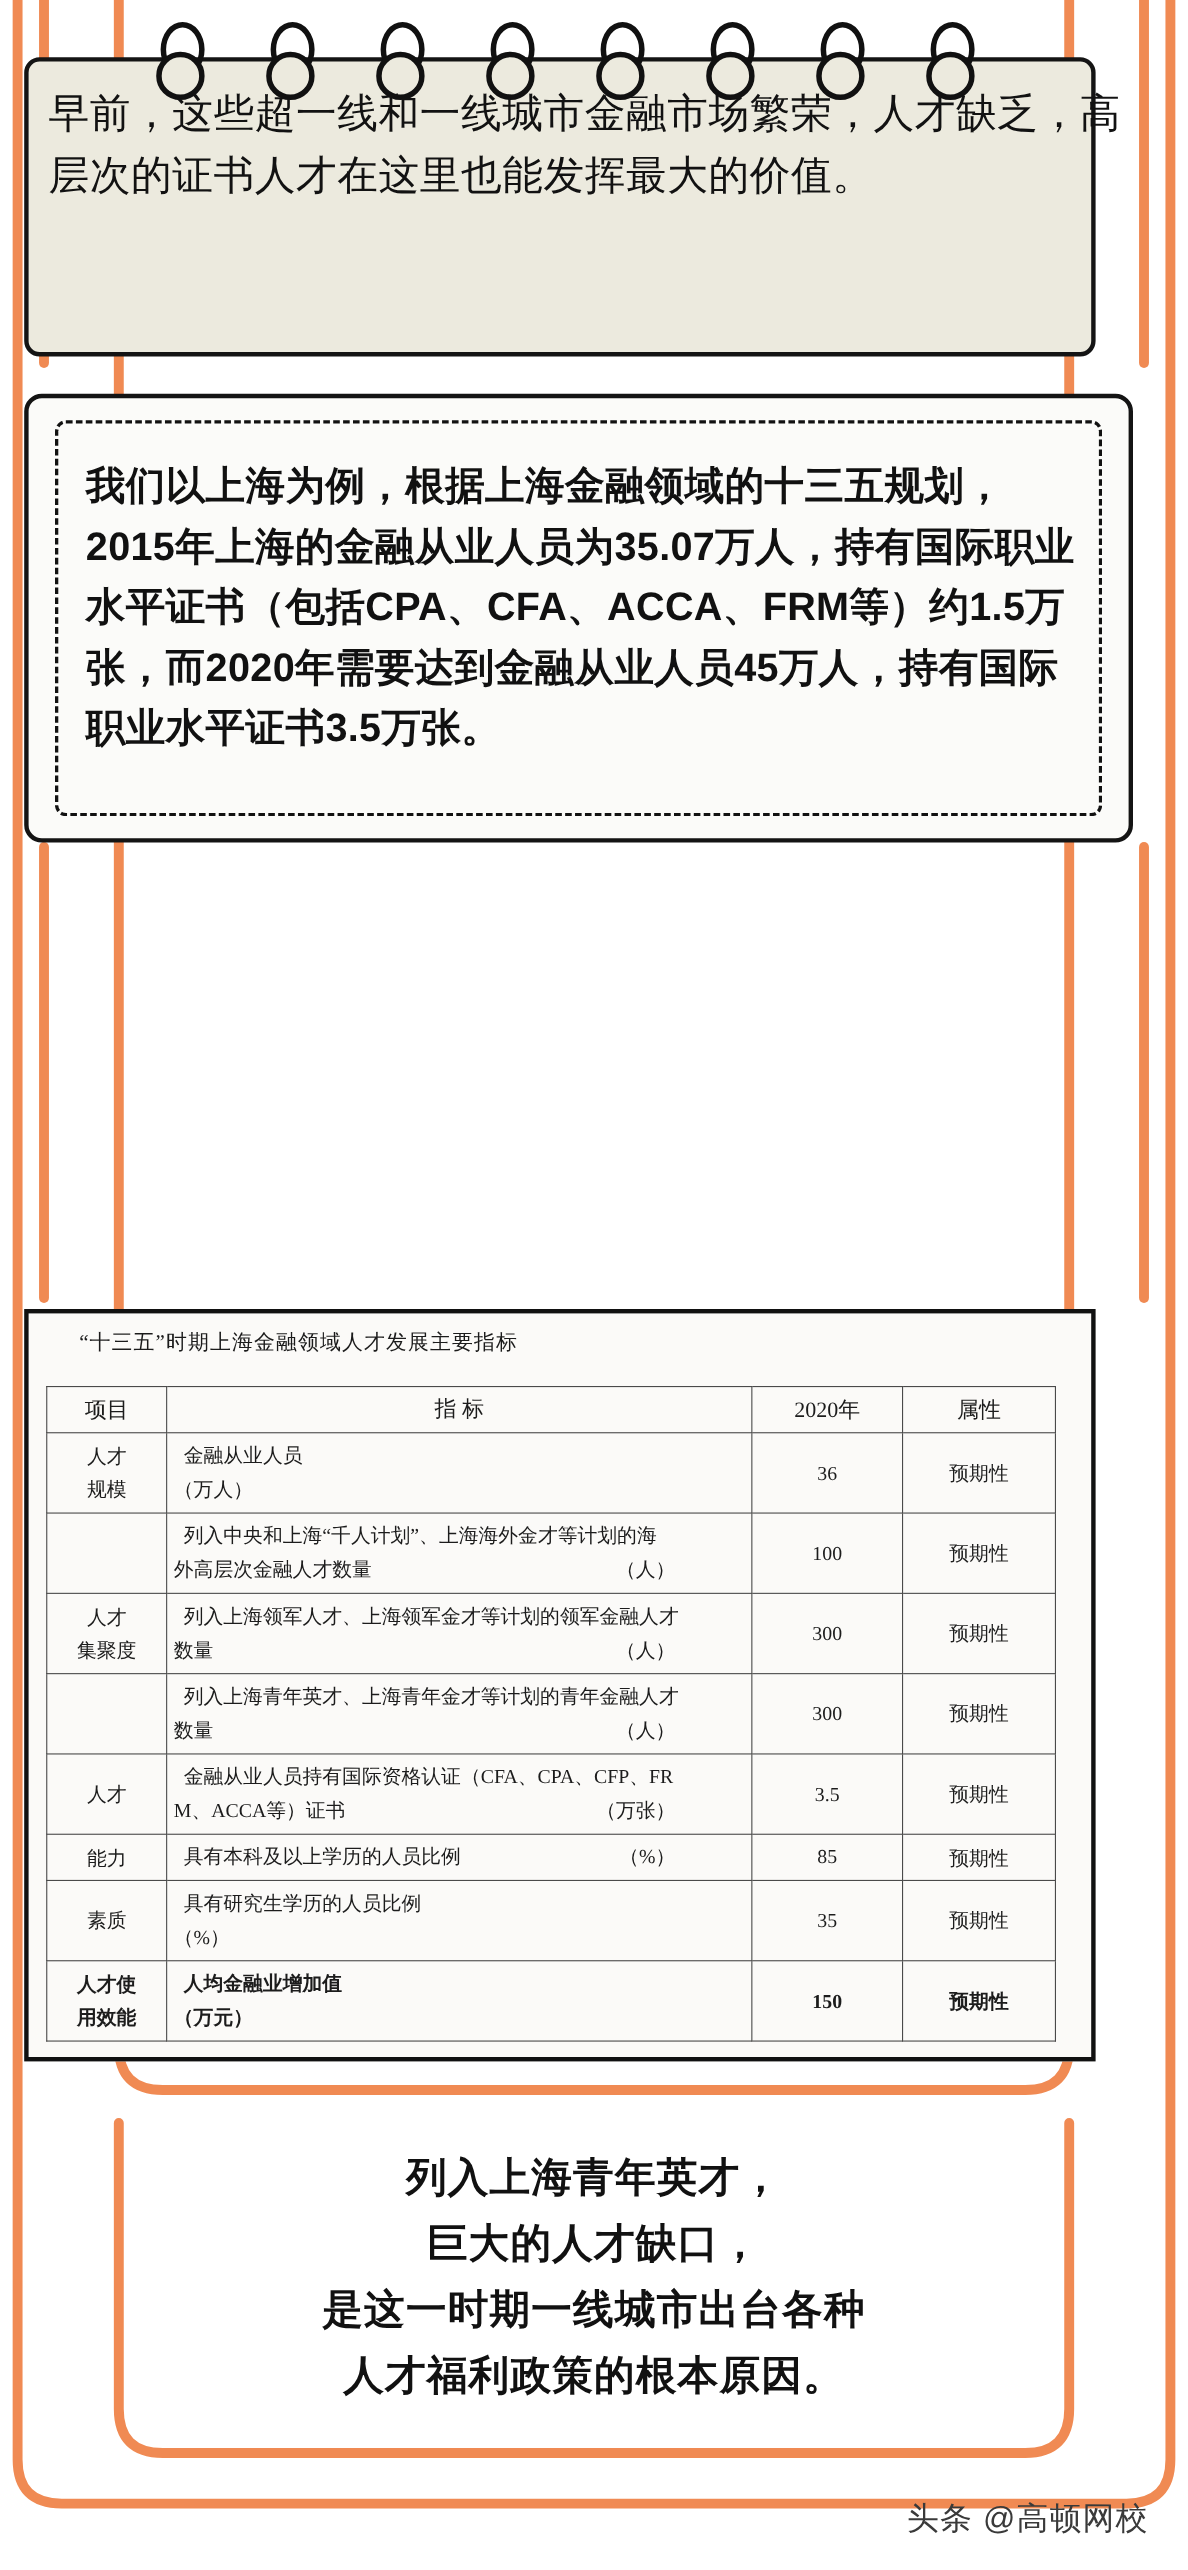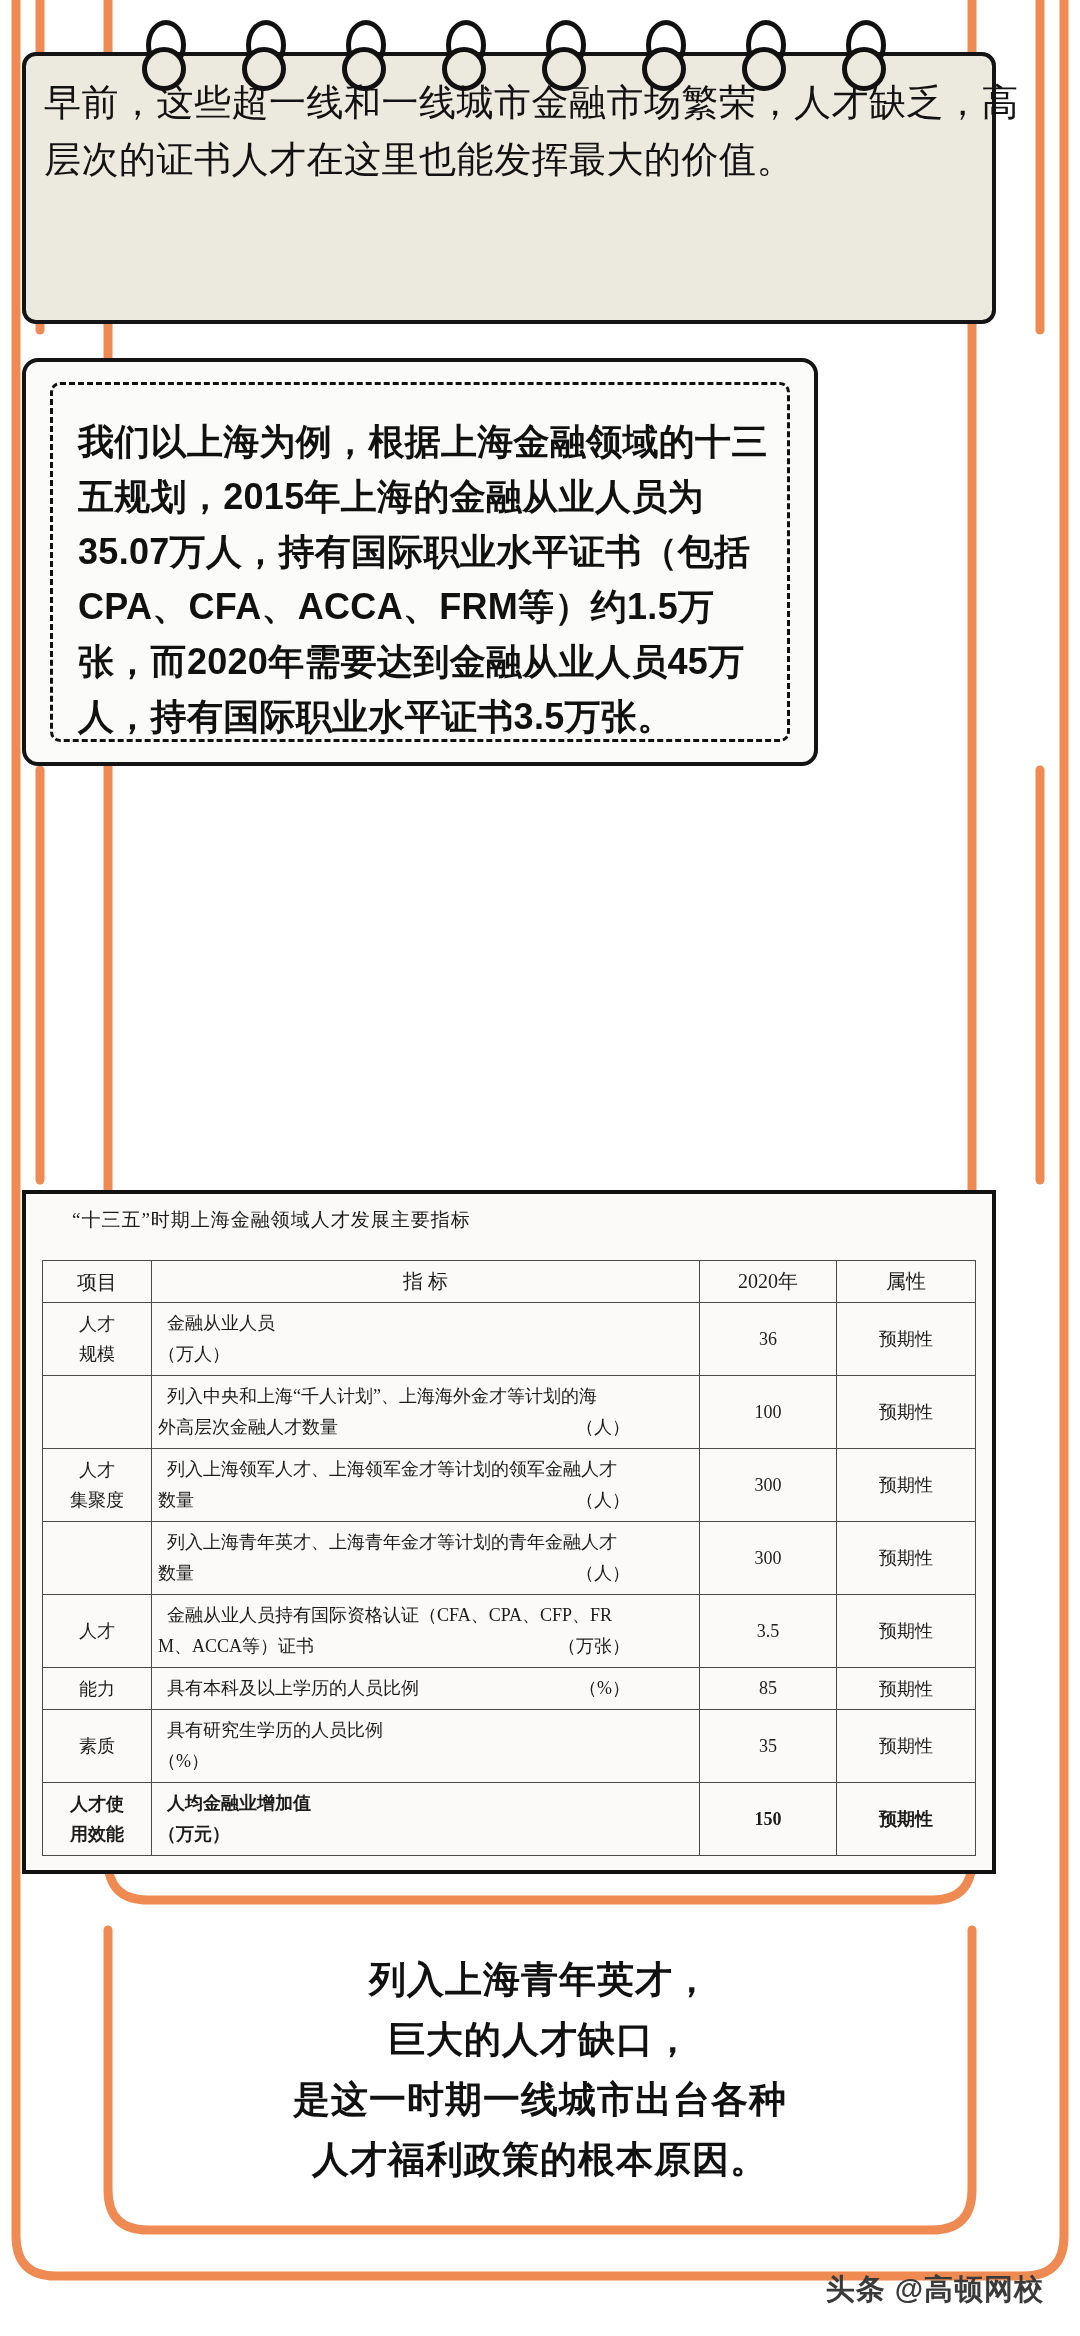--- a/index.html
+++ b/index.html
@@ -38,21 +38,21 @@
   }
 
   .notepad-text{
     position:absolute;left:44px;right:34px;top:74px;
     font-size:37px;line-height:57px;color:#121212;font-weight:400;
     letter-spacing:0.5px;
   }
 
   
   .dashcard{
-    position:absolute;left:22px;top:358px;width:796px;height:408px;
+    position:absolute;left:22px;top:358px;width:1008px;height:408px;
     background:#fbfbf9;
     border:4px solid #141414;
     border-radius:16px;
     box-sizing:border-box;
   }
   .dashcard .inner{
     position:absolute;left:24px;top:20px;right:24px;bottom:20px;
     border:3px dashed #111;
     border-radius:10px;
     box-sizing:border-box;
@@ -62,21 +62,21 @@
     font-size:36px;line-height:55px;color:#111;font-weight:700;
     letter-spacing:0.3px;
   }
 
   
   .tablewrap{
     position:absolute;left:22px;top:1190px;width:974px;
     background:#fbfaf8;
     border:4px solid #111;
     box-sizing:border-box;
-    padding:10px 16px 14px 16px;
+    padding:10px 32px 14px 16px;
   }
   .tbl-title{
     font-family:"Liberation Serif","DejaVu Serif",serif;
     font-size:19px;color:#1b1b1b;padding:3px 0 7px 30px;
     letter-spacing:1px;white-space:nowrap;
   }
   table.ind{
     width:100%;border-collapse:collapse;
     font-family:"Liberation Serif","DejaVu Serif",serif;
     color:#1c1c1c;table-layout:fixed;margin-top:20px;
@@ -103,21 +103,21 @@
   .closing{
     position:absolute;left:0;right:0;top:1950px;
     text-align:center;
     font-size:37px;line-height:60px;font-weight:700;color:#111;
     letter-spacing:1px;
   }
 
   
   .watermark{
     position:absolute;right:36px;bottom:26px;
-    font-size:29px;color:#3a3a3a;font-weight:700;
+    font-size:29px;color:#3a3a3a;font-weight:400;
     letter-spacing:1px;
   }
 </style>
 </head>
 <body>
 
 <div class="frame">
   <svg width="1080" height="2336" viewBox="0 0 1080 2336">
 
     <path d="M16,-40 L16,2236 Q16,2276 56,2276 L1024,2276 Q1064,2276 1064,2236 L1064,-40" fill="none" stroke="#f08a53" stroke-width="9" stroke-linecap="round"></path>

